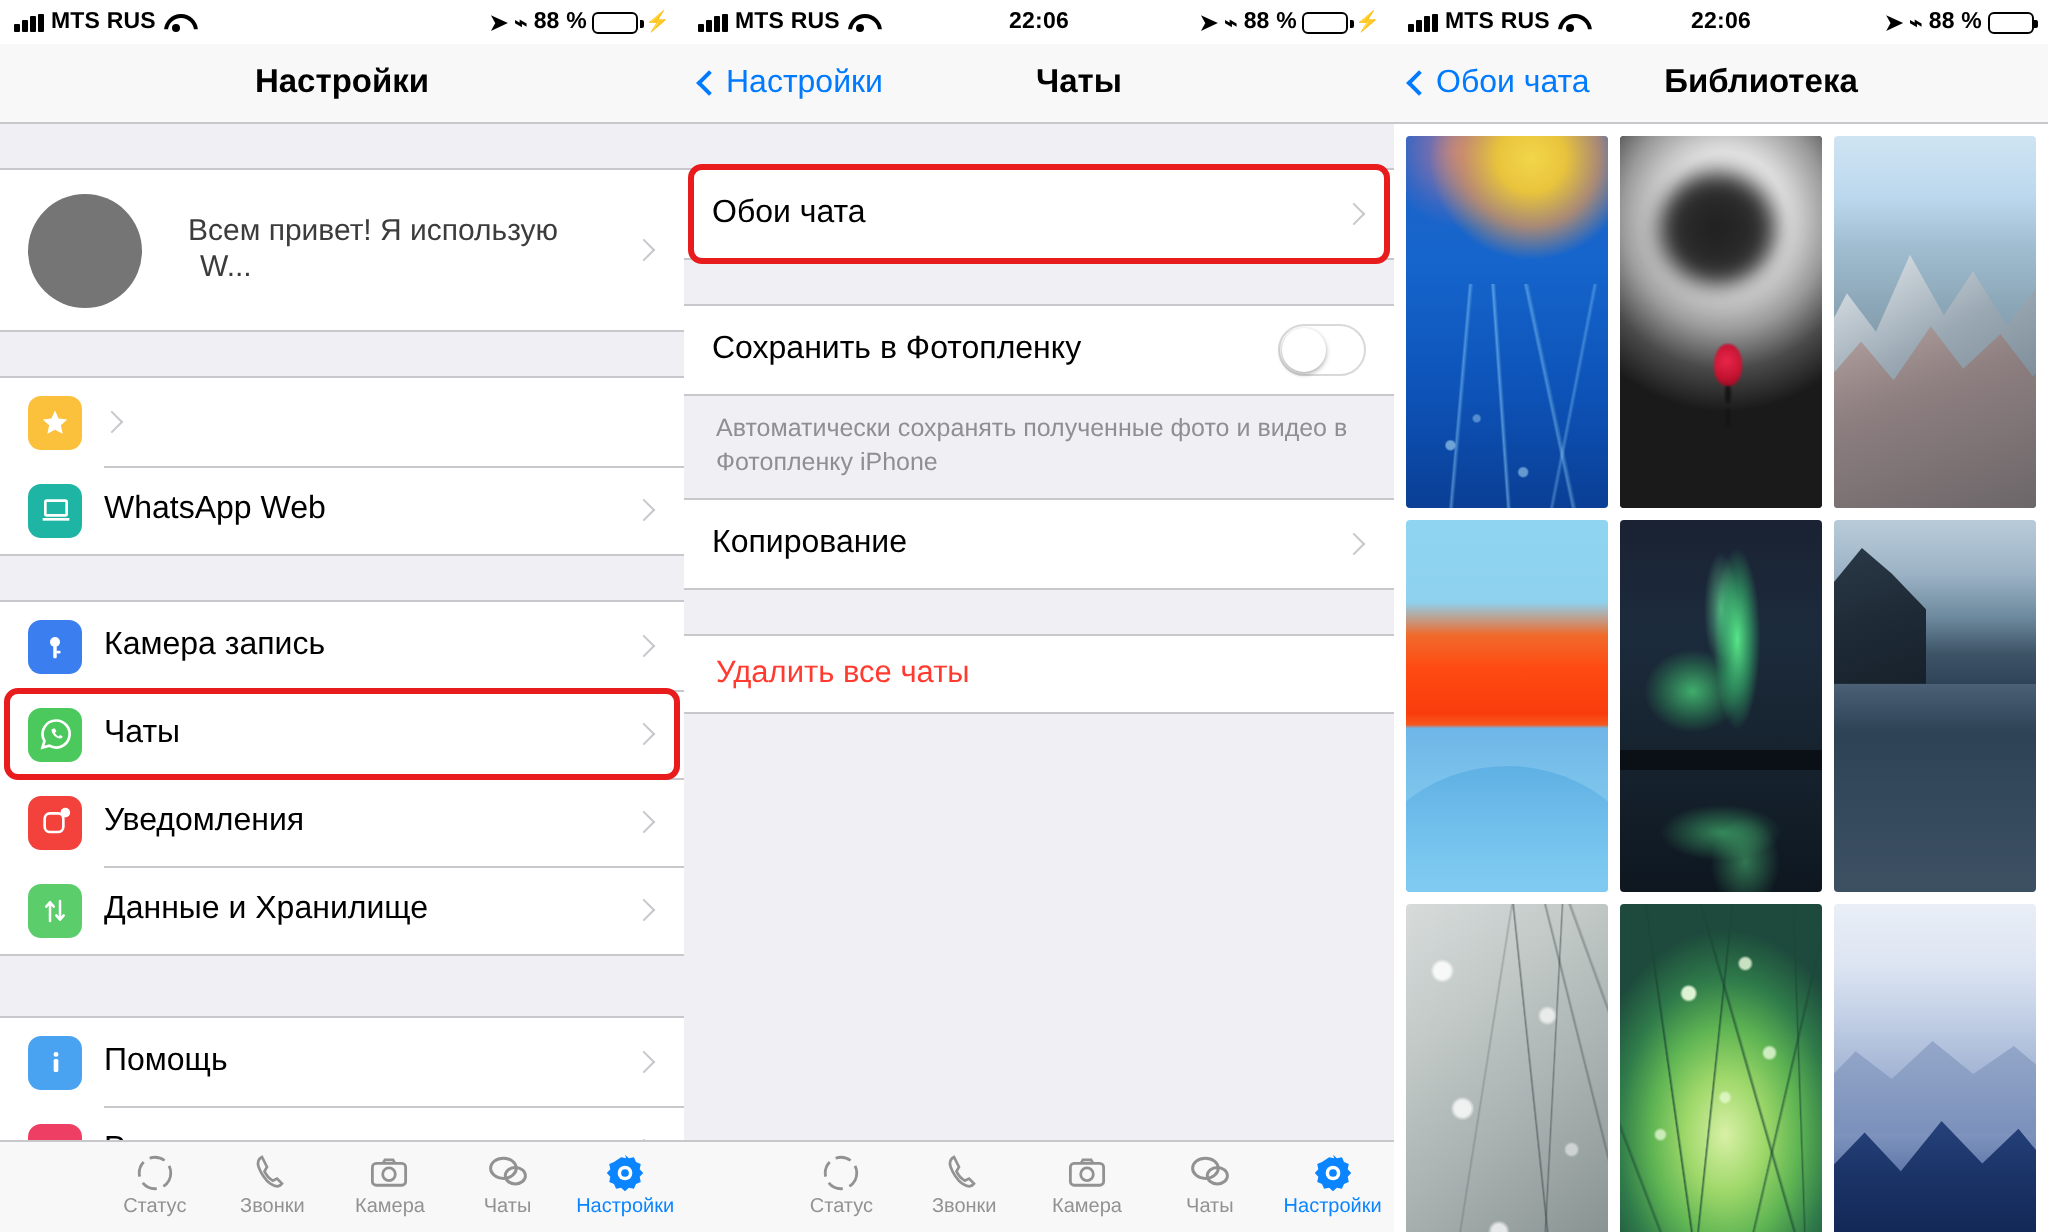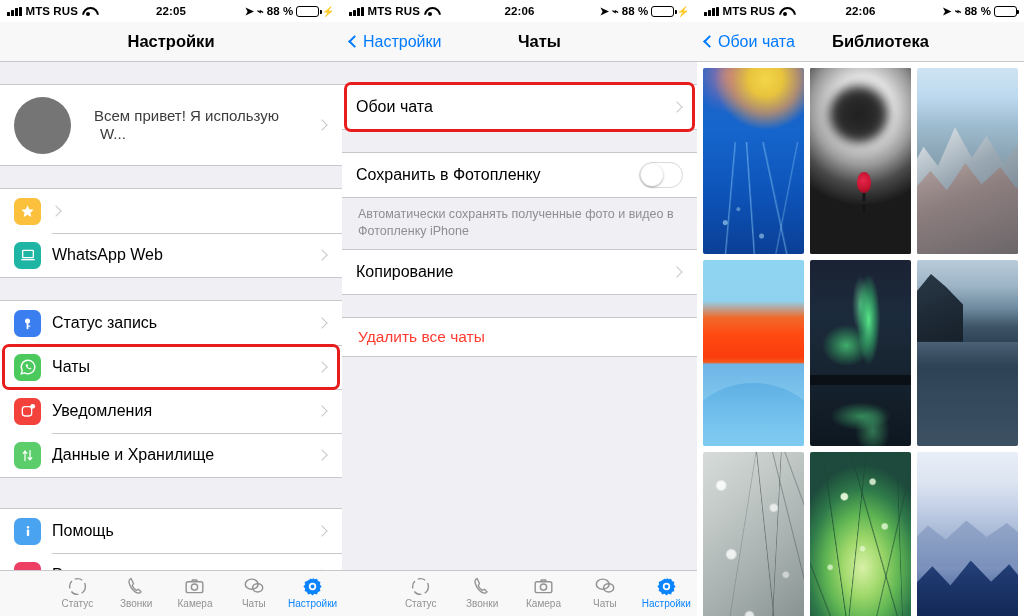--- a/index.html
+++ b/index.html
@@ -324,21 +324,20 @@
       <div class="sb-left">
         <span class="sig">
             <i></i>
             <i></i>
             <i></i>
             <i></i>
           </span>
         <span>MTS RUS</span>
         <span class="wifi"></span>
       </div>
-      <div class="sb-time">22:05</div>
       <div class="sb-right">
         <span class="loc-arrow">➤</span>
         <span class="bt">⌁</span>
         <span class="batt-pct">88 %</span>
         <span class="batt"><span class="batt-fill"></span></span>
         <span class="bolt">⚡</span>
       </div>
     </div>
 
     <div class="navbar">
@@ -386,21 +385,21 @@
 
       <div class="group" style="position:relative">
         <div class="row with-icon">
           <span class="icon-sq" style="background:#3b7ef0">
             <svg width="15" height="15" viewBox="0 0 24 24" fill="#fff">
                 <circle cx="12" cy="8" r="4"></circle>
                 <rect x="10.6" y="11" width="2.8" height="10" rx="1"></rect>
                 <rect x="13" y="15" width="3.5" height="2.2" rx="1"></rect>
               </svg>
           </span>
-          <span class="row-label">Статус запись</span>
+          <span class="row-label">Камера запись</span>
           <span class="chev"></span>
         </div>
         <div class="row with-icon">
           <span class="icon-sq" style="background:#4bc95c">
             <svg width="18" height="18" viewBox="0 0 24 24" fill="none" stroke="#fff" stroke-width="1.8">
                 <path d="M12 3a9 9 0 00-7.7 13.6L3 21l4.6-1.2A9 9 0 1012 3z"></path>
                 <path d="M9 9c0 3 3 6 6 6 1-.2 1.4-.8 1.4-1.4l-1.6-1-1.1 1c-1-.4-2-1.4-2.4-2.4l1-1.1-1-1.6C10.7 8.2 10 8.4 9 9z" fill="#fff" stroke="none"></path>
               </svg>
           </span>
           <span class="row-label">Чаты</span>

